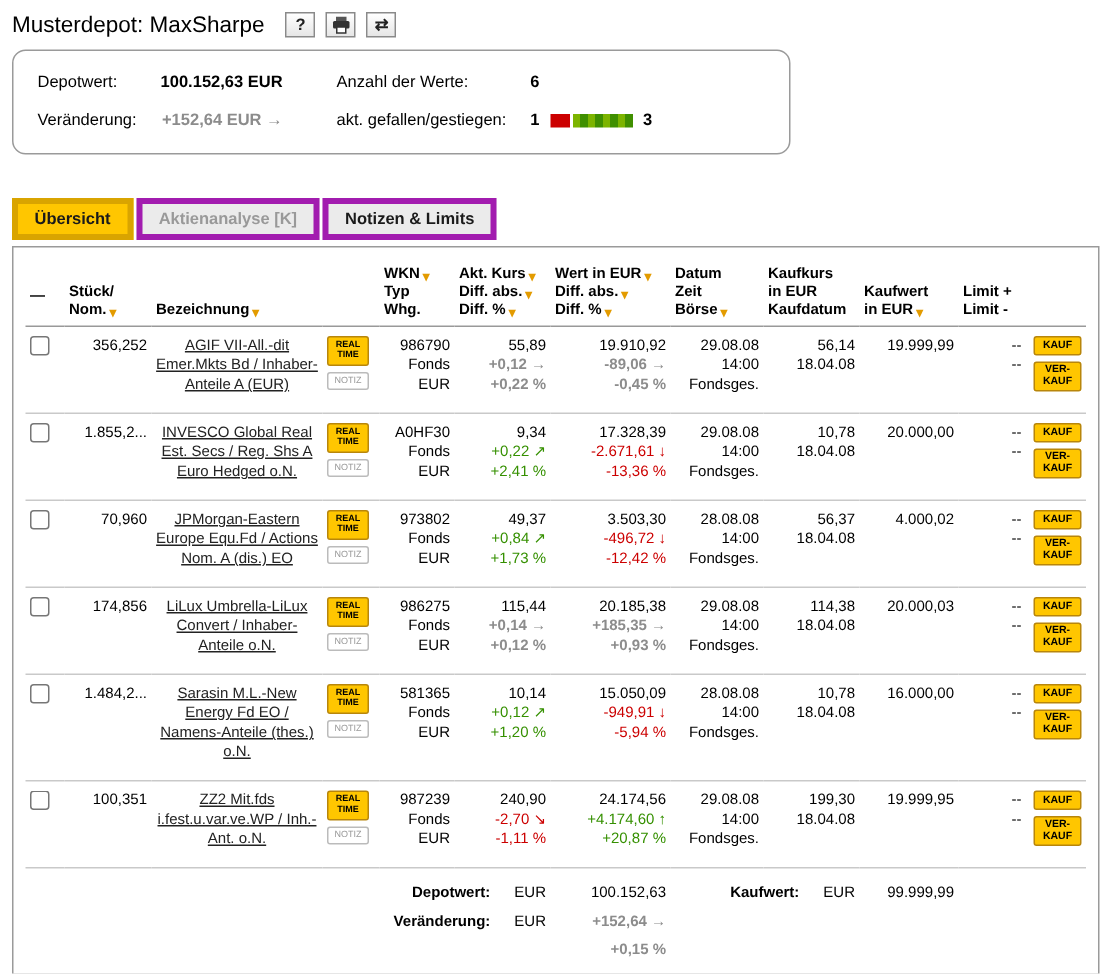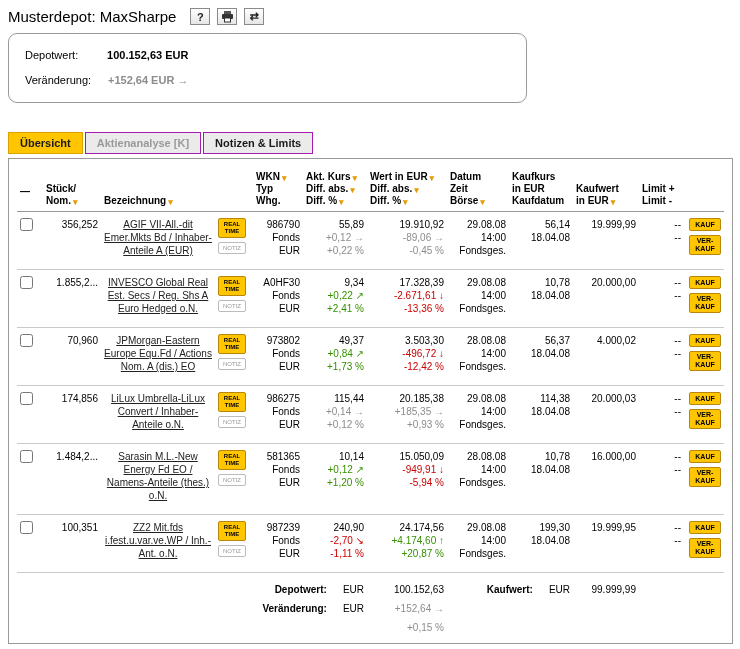--- a/index.html
+++ b/index.html
@@ -30,21 +30,21 @@
 
   
   .depot-select{margin-left:auto;margin-top:1px;width:140px;height:19px;border:1px solid #7f9db9;background:#fff;
                 display:flex;align-items:center;cursor:pointer;}
   .depot-select .txt{flex:1;padding:0 5px;white-space:nowrap;overflow:hidden;}
   .select-btn{width:17px;height:17px;background:linear-gradient(#9ab8ee,#4e77c9);border-left:1px solid #7f9db9;
               color:#fff;font-size:8px;display:flex;align-items:center;justify-content:center;}
 
   
   .tabs{display:flex;gap:2px;margin-top:29px;}
-  .tab{height:20px;padding:0 11px;display:flex;align-items:center;background:#ebebeb;border:1px solid #a21caf;
+  .tab{height:20px;padding:0 11px;display:flex;align-items:center;background:#ebebeb;border:4px solid #a21caf;
        font-weight:bold;cursor:pointer;color:#1a1a1a;white-space:nowrap;}
   .tab.active{background:#ffc600;border-color:#d9a400;}
   .tab.disabled{color:#999;}
 
   
   .content{border:1px solid #9a9a9a;margin-top:4px;padding:12px 8px 6px;min-height:460px;}
   table.positions{width:100%;border-collapse:collapse;table-layout:fixed;font-size:10px;}
   col.c1{width:26px}col.c2{width:58px}col.c3{width:114px}col.c4{width:38px}col.c5{width:50px}
   col.c6{width:64px}col.c7{width:80px}col.c8{width:62px}col.c9{width:64px}col.c10{width:66px}
   col.c11{width:45px}col.c12{width:40px}
@@ -55,21 +55,21 @@
   .a-center .hl{justify-content:flex-start}
   th.col-name{}
   th.col-select{padding-bottom:13px;}
   .sort{color:#e39b00;font-size:9px;line-height:9px;}
   .sort-active{color:#e39b00;}
 
   tbody.rows td{vertical-align:top;padding:6px 3px 12px;border-bottom:1px solid #c9c9c9;line-height:13px;}
   .num{text-align:right;}
   .name-cell{line-height:12px;text-align:center;}
   a.pos{color:#222;text-decoration:underline;cursor:pointer;}
-  .t-flat{color:#8c8c8c;}
+  .t-flat{color:#8c8c8c;font-weight:bold;}
   .t-up{color:#359000;}
   .t-down{color:#cc0000;}
 
   .btn-rt{display:block;width:28px;background:#ffc600;border:1px solid #b8860b;border-radius:2px;
           font-family:inherit;font-size:6px;font-weight:bold;line-height:7px;padding:2px 0;text-align:center;
           cursor:pointer;color:#000;}
   .btn-notiz{display:block;width:28px;background:#fff;border:1px solid #bbb;border-radius:2px;color:#999;
              font-family:inherit;font-size:6px;line-height:8px;margin-top:4px;text-align:center;cursor:pointer;padding:1px 0;}
   .actions-cell{text-align:right;}
   .btn-kauf{display:block;width:32px;margin-left:auto;background:#ffc600;border:1px solid #b8860b;border-radius:2px;
@@ -102,20 +102,31 @@
     </div>
   </div>
 
   <div class="summary-row">
     <div class="summary-box">
       <div class="sumcol">
         <span class="sumlbl">Depotwert:</span>
         <span class="sumval">100.152,63 EUR</span>
         <span class="sumlbl">Veränderung:</span>
         <span class="sumval gray"><span>+152,64 EUR</span> <span>→</span></span>
+      </div>
+      <div class="sumcol">
+        <span class="sumlbl">Anzahl der Werte:</span>
+        <span class="sumval" style="text-align:left;">6</span>
+        <span class="sumlbl">akt. gefallen/gestiegen:</span>
+        <span class="updown">
+          <span>1</span>
+          <span class="bar-red"></span>
+          <span class="bar-green"></span>
+          <span>3</span>
+        </span>
       </div>
     </div>
   </div>
 
   <div class="tabs">
     <div class="tab active">Übersicht</div>
     <div class="tab disabled">Aktienanalyse [K]</div>
     <div class="tab">Notizen &amp; Limits</div>
   </div>
 

